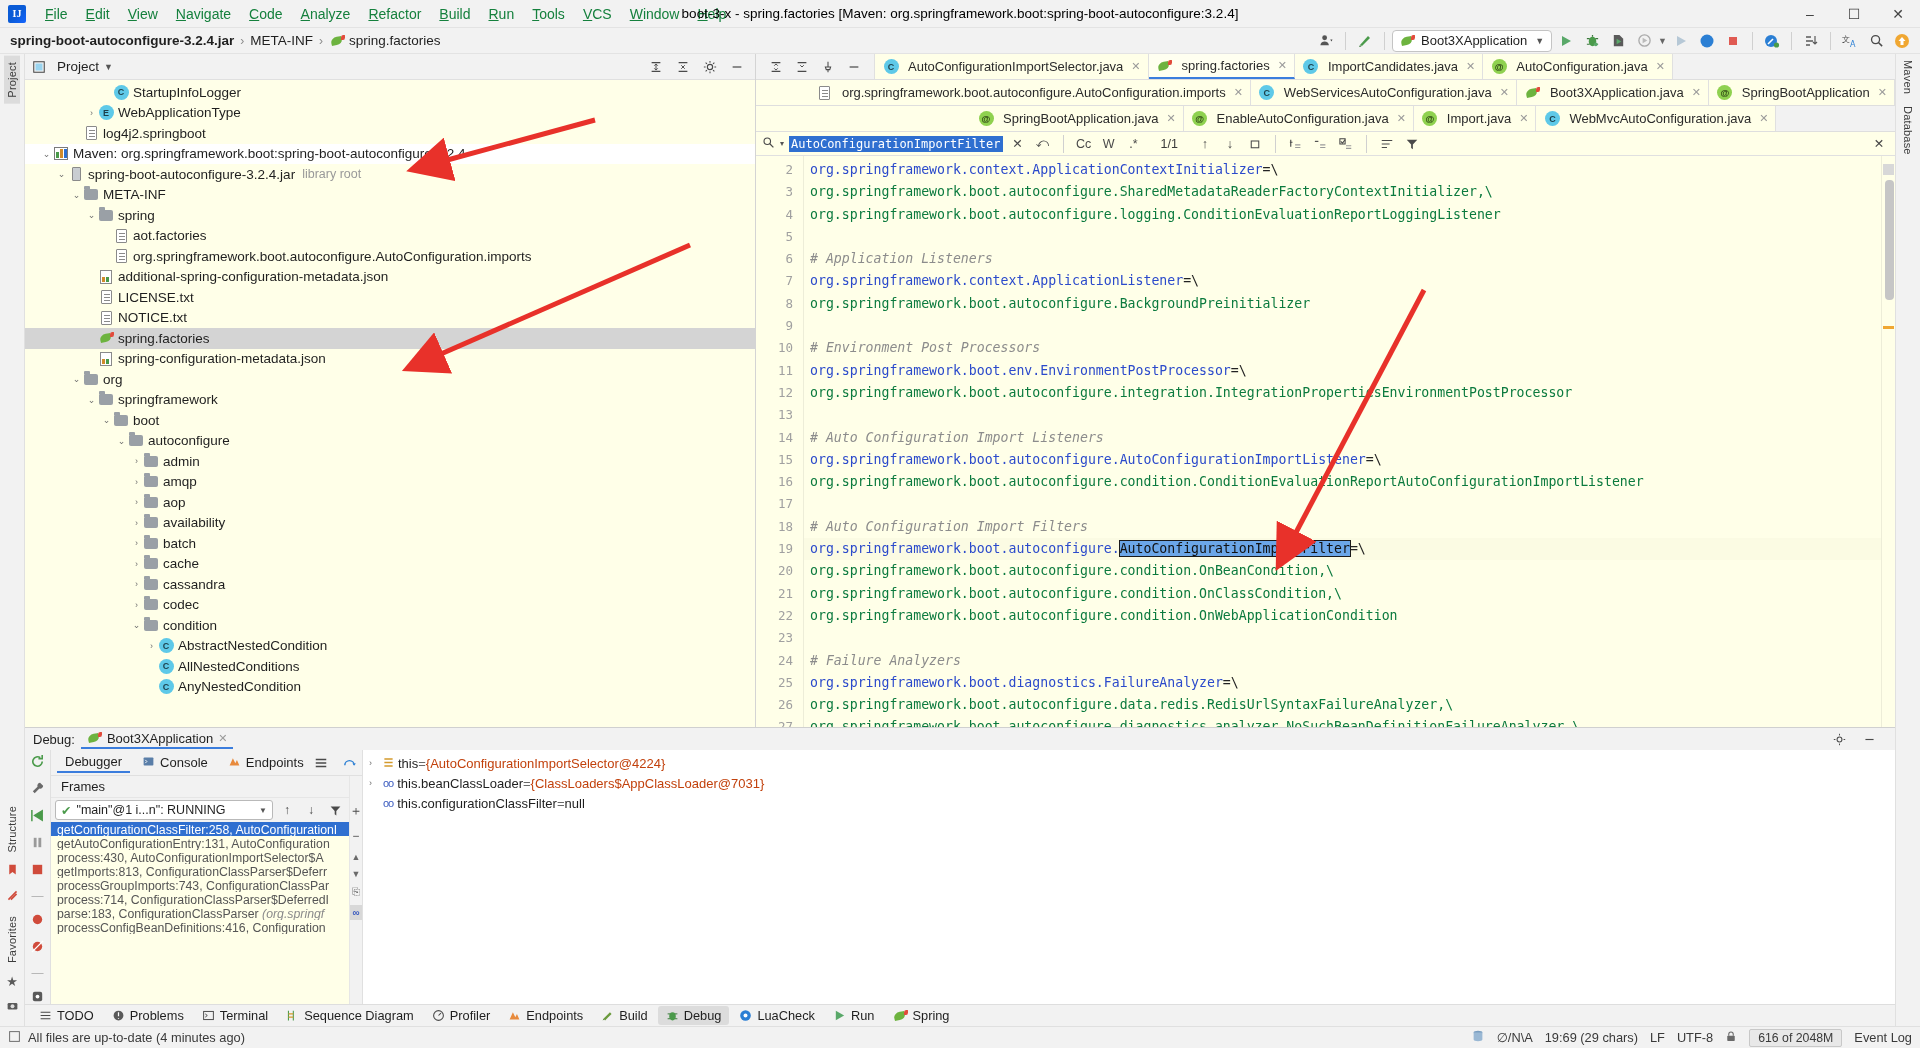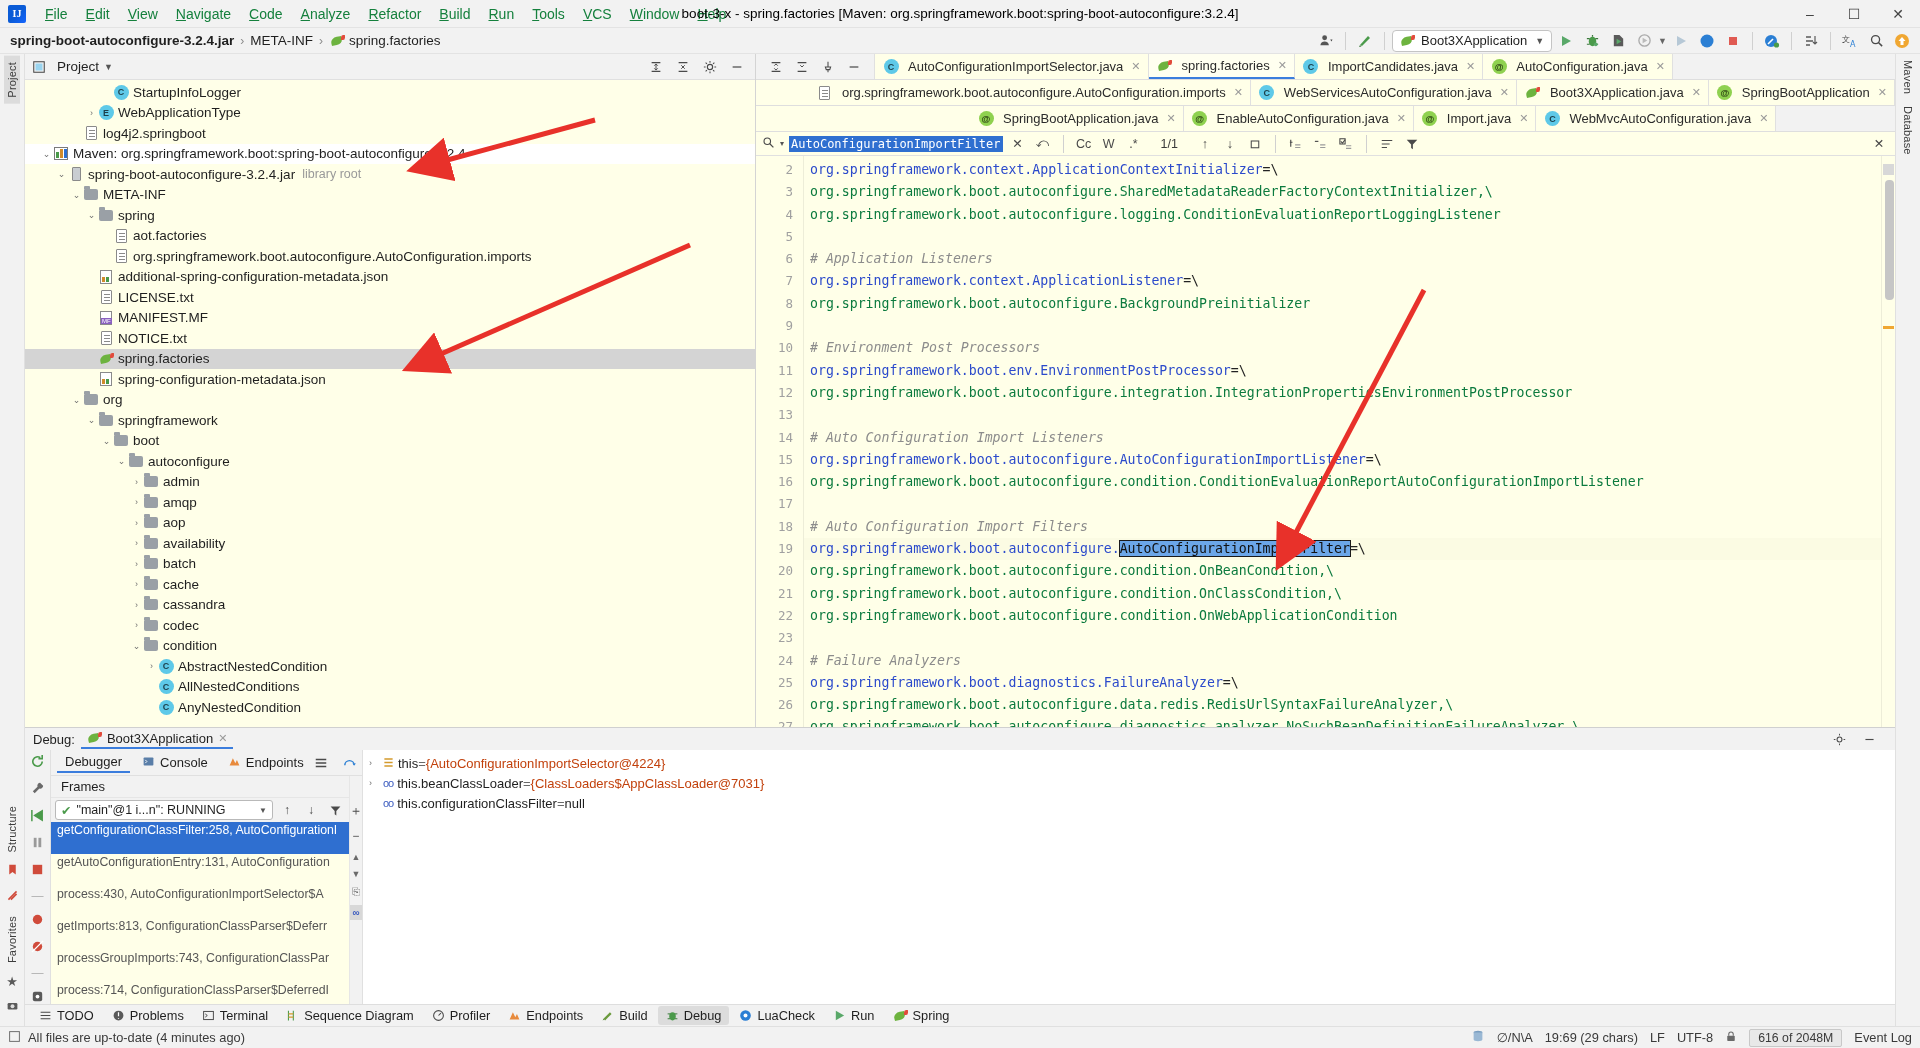--- a/index.html
+++ b/index.html
@@ -142,21 +142,21 @@
   .dbg-split { flex:1; display:flex; min-height:0; }
   .dbg-left-rail { width:26px; display:flex; flex-direction:column; align-items:center; padding-top:4px; gap:9px;
                    border-right:1px solid #e0e0e0; background:#f2f2f2;}
   .frames-col { width:312px; display:flex; flex-direction:column; border-right:1px solid #e0e0e0; min-width:0;}
   .col-head { height:22px; background:#f2f2f2; display:flex; align-items:center; padding:0 10px; font-size:13px;
               border-bottom:1px solid #e6e6e6; }
   .thread-row { height:24px; display:flex; align-items:center; gap:4px; padding:2px 4px; background:#f2f2f2; }
   .thread-sel { flex:1; display:flex; align-items:center; gap:5px; background:#fff; border:1px solid #b9b9b9;
                 border-radius:3px; height:20px; padding:0 5px; font-size:12.5px; min-width:0;}
   .frames-list { flex:1; background:#ffffe8; overflow:hidden; }
-  .frame { height:32px; line-height:17px; font-size:12.3px; padding:0 6px; white-space:nowrap; color:#555; overflow:hidden;}
+  .frame { height:14px; line-height:17px; font-size:12.3px; padding:0 6px; white-space:nowrap; color:#555; overflow:hidden;}
   .frame.sel { background:#2f6fd0; color:#fff; }
   .frame i { color:#8a8a8a; font-style:italic; }
   .frames-scroll { width:13px; background:#f2f2f2; display:flex; flex-direction:column; align-items:center;
                    gap:7px; padding-top:26px; border-left:1px solid #e6e6e6; }
   .vars-col { flex:1; display:flex; flex-direction:column; min-width:0; }
   .vars-list { flex:1; background:#fff; padding-top:3px; overflow:hidden; }
   .vrow { height:20px; display:flex; align-items:center; font-size:13px; padding-left:6px; white-space:nowrap; }
   .vrow .vchev { width:14px; color:#6a6a6a; font-size:9px; }
   .v-name { color:#1e1e1e; }
   .v-val { color:#c2410c; }
@@ -465,28 +465,20 @@
                 </span>
                 <span>additional-spring-configuration-metadata.json</span>
               </div>
               <div class="trow">
                 <span style="width: 60px; flex: 0 0 60px;"></span>
                 <span class="chev"></span>
                 <span class="ico">
                   <span class="ic-file"></span>
                 </span>
                 <span>LICENSE.txt</span>
-              </div>
-              <div class="trow">
-                <span style="width: 60px; flex: 0 0 60px;"></span>
-                <span class="chev"></span>
-                <span class="ico">
-                  <span class="ic-mf"></span>
-                </span>
-                <span>MANIFEST.MF</span>
               </div>
               <div class="trow">
                 <span style="width: 60px; flex: 0 0 60px;"></span>
                 <span class="chev"></span>
                 <span class="ico">
                   <span class="ic-file"></span>
                 </span>
                 <span>NOTICE.txt</span>
               </div>
               <div class="trow sel">

